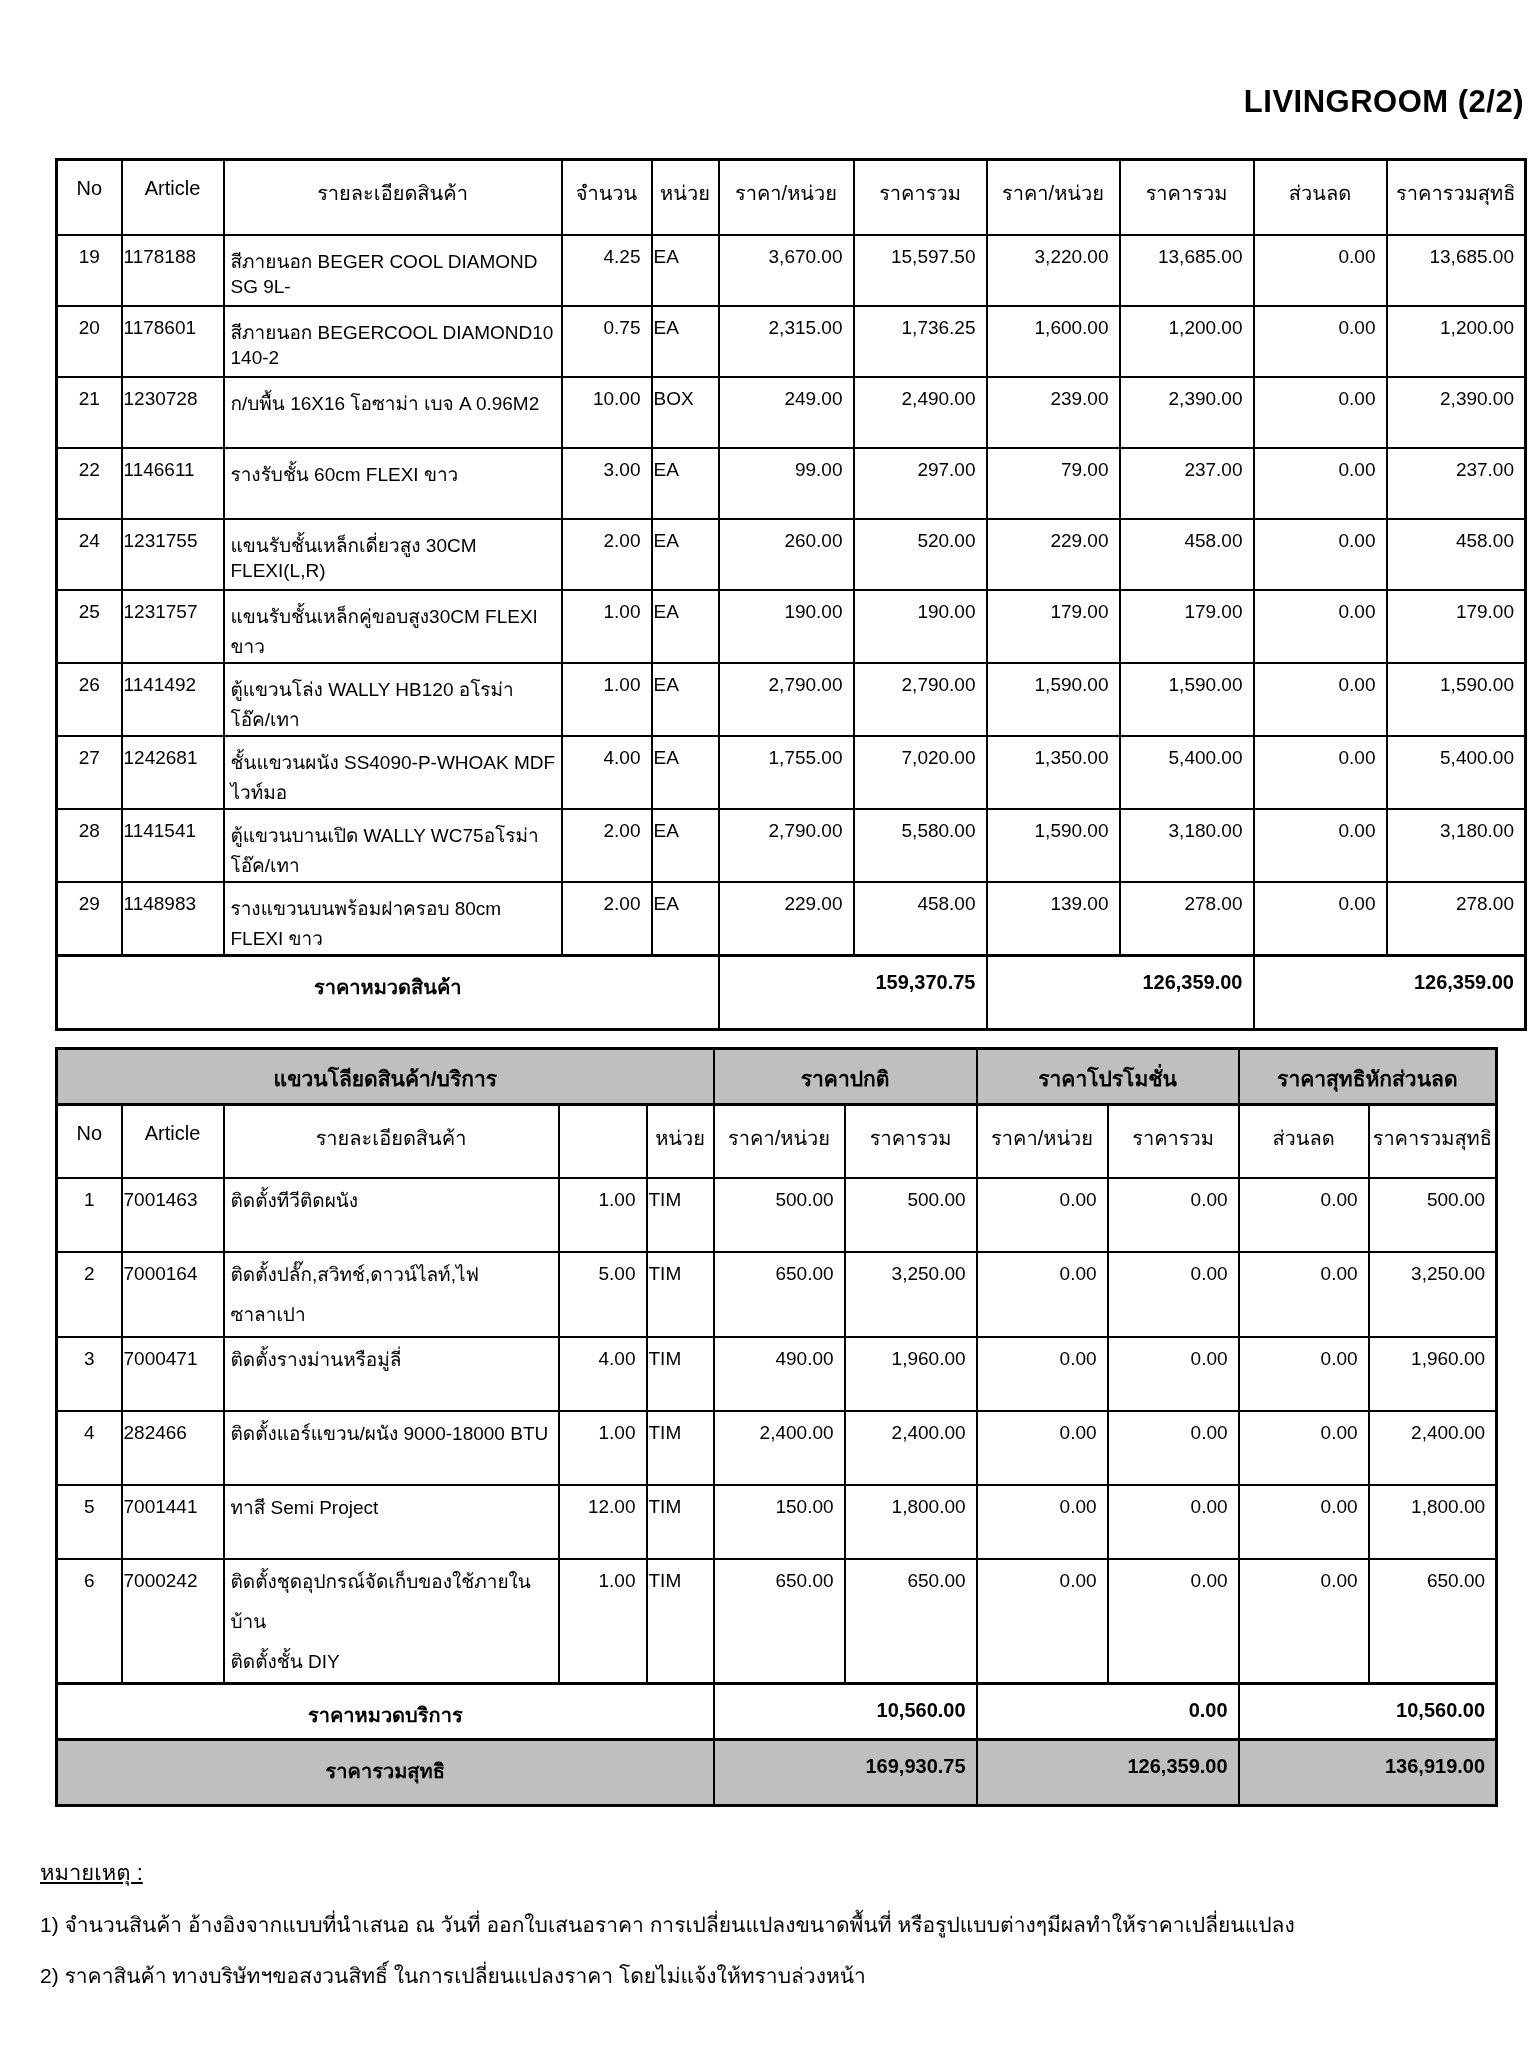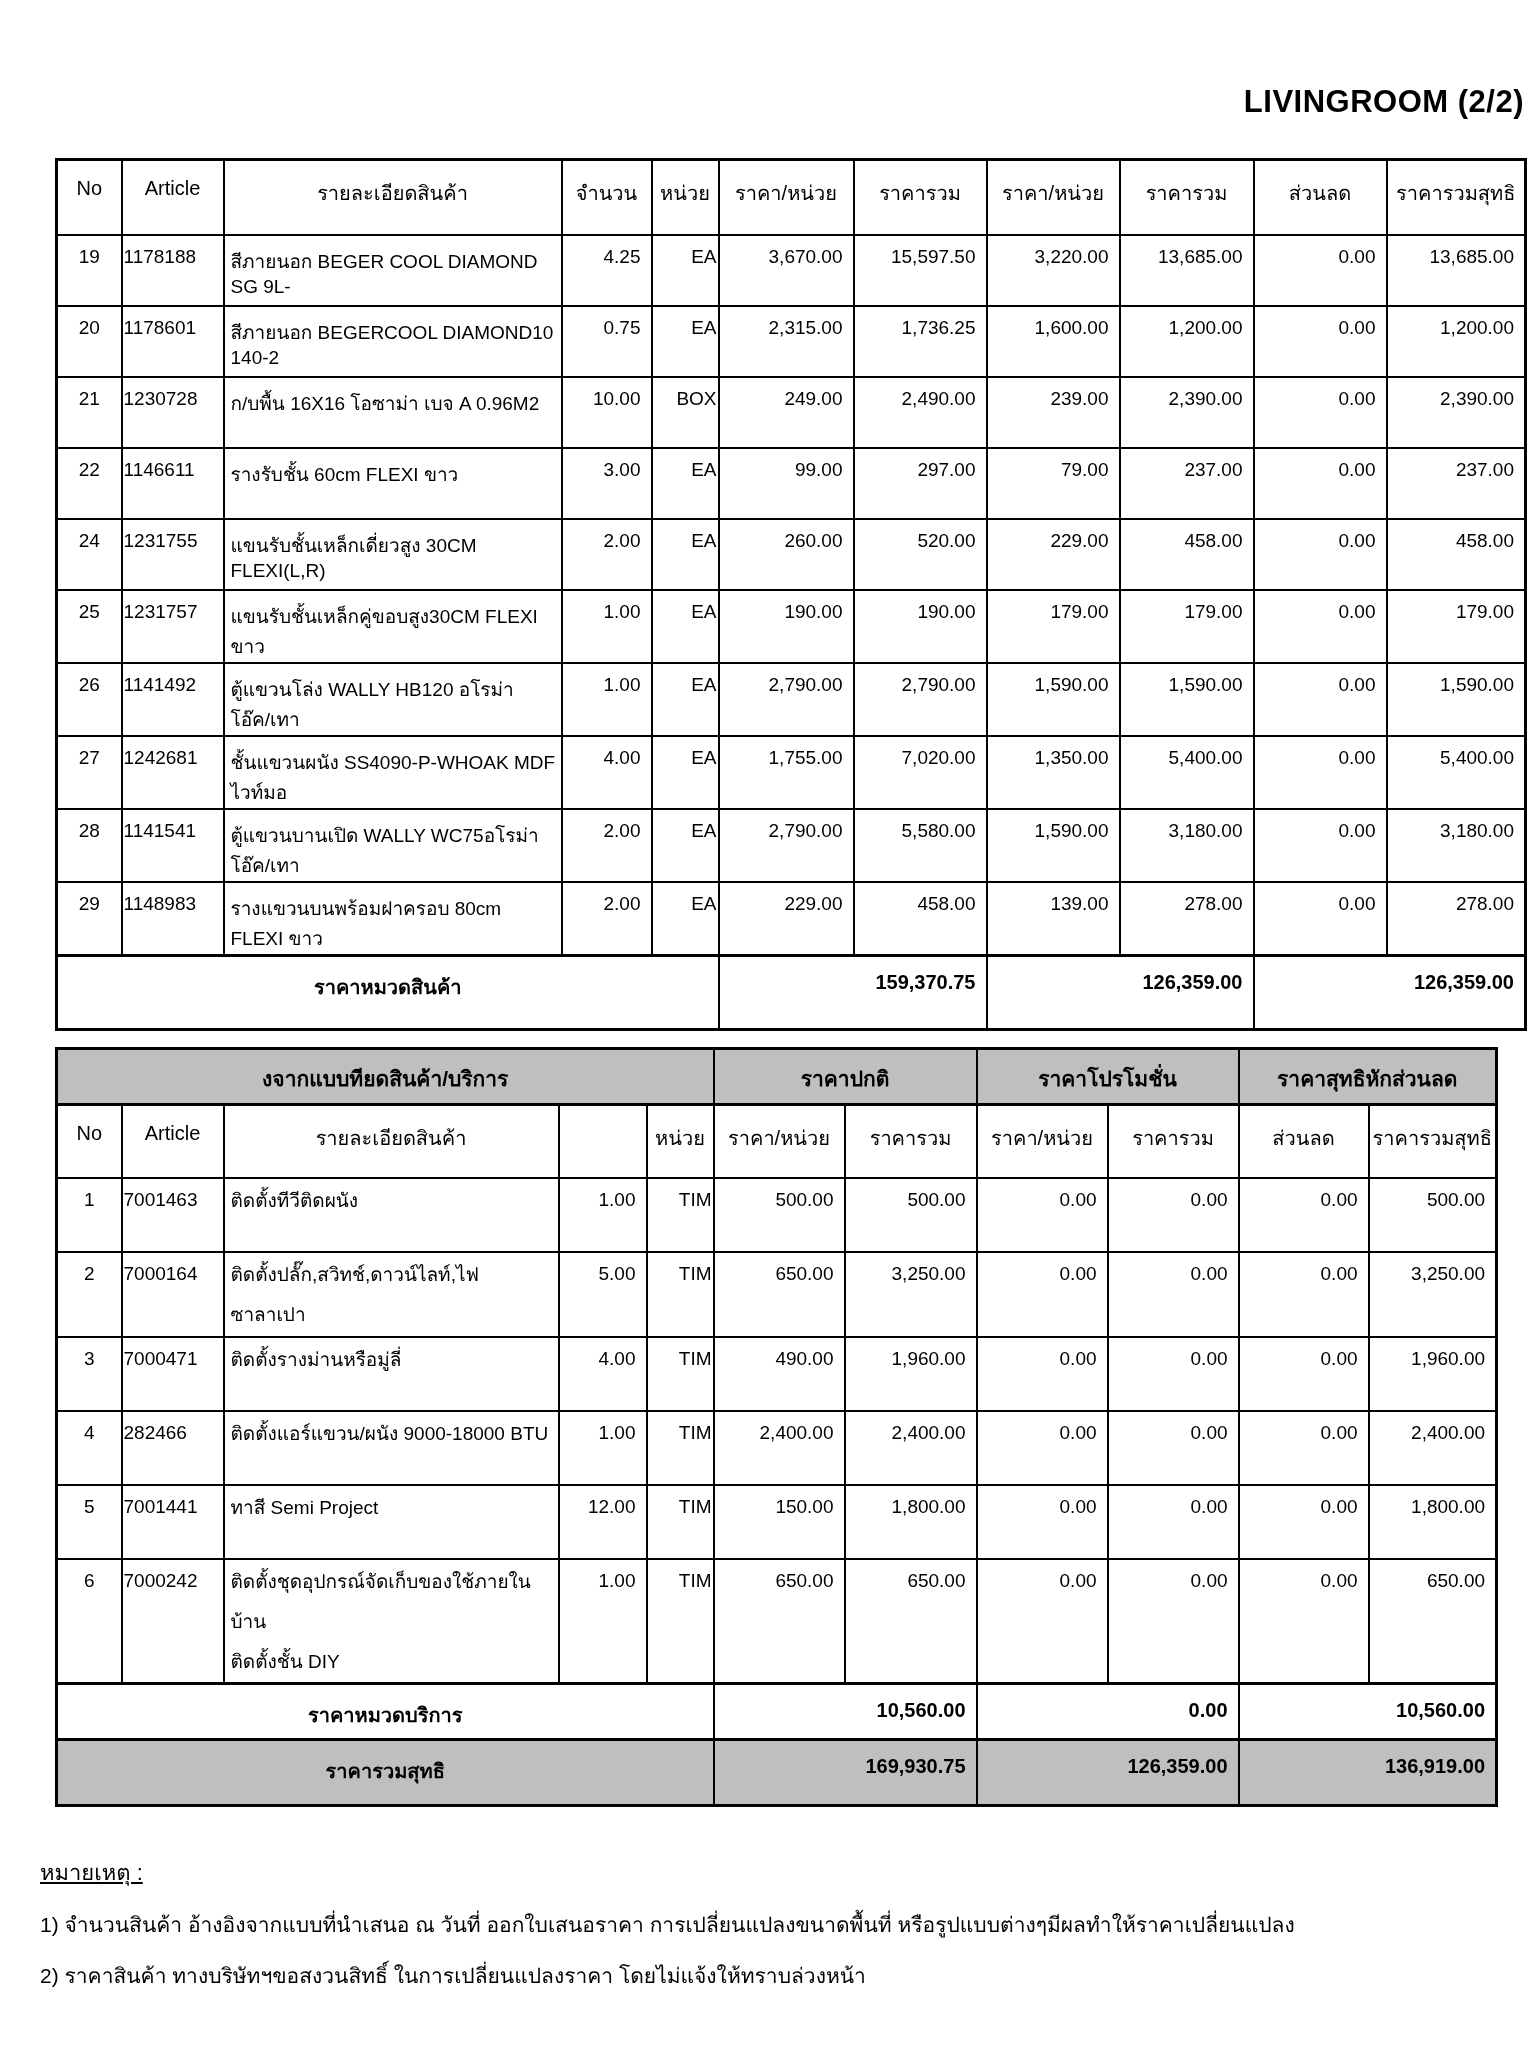--- a/index.html
+++ b/index.html
@@ -20,21 +20,21 @@
   .t2 tbody tr{height:74px;}
   .t2 tfoot tr.sumrow{height:56px;}
   .t2 tfoot tr.grandrow{height:66px;}
   .t2 tfoot tr.grandrow td{background:#bfbfbf;}
   td{padding-top:10px;}
   .c-no{text-align:center;}
   .c-art{text-align:left;}
   .c-desc{text-align:left;padding-left:6px;padding-right:4px;white-space:pre-line;}
   .t2 .c-desc{line-height:2.1;padding-top:2px;}
   .c-num{text-align:right;padding-right:10px;}
-  .c-unit{text-align:right;}
+  .c-unit{text-align:left;}
   .t1 tfoot td, .t2 tfoot td{border-top:3px solid #000;font-weight:bold;font-size:20px;}
   .sumlabel{text-align:center;padding-top:14px;}
   .sumnum{text-align:right;padding-right:10px;padding-top:14px;}
   .notes{margin:48px 0 0 40px;}
   .notes-title{font-size:22px;text-decoration:underline;margin-bottom:18px;}
   .notes p{font-size:21px;margin:0 0 18px 0;}
 </style>
 </head>
 <body>
 
@@ -222,21 +222,21 @@
       <col style="width:67px">
         <col style="width:131px">
         <col style="width:132px">
         <col style="width:131px">
       <col style="width:131px">
         <col style="width:130px">
         <col style="width:128px">
     </colgroup>
     <thead>
       <tr class="band">
-        <th colspan="5">งจากแบบทียดสินค้า/บริการ</th>
+        <th colspan="5">แขวนโลียดสินค้า/บริการ</th>
         <th colspan="2">ราคาปกติ</th>
         <th colspan="2">ราคาโปรโมชั่น</th>
         <th colspan="2">ราคาสุทธิหักส่วนลด</th>
       </tr>
       <tr class="sub">
         <th>No</th>
         <th>Article</th>
         <th>รายละเอียดสินค้า</th>
         <th></th>
         <th>หน่วย</th>

